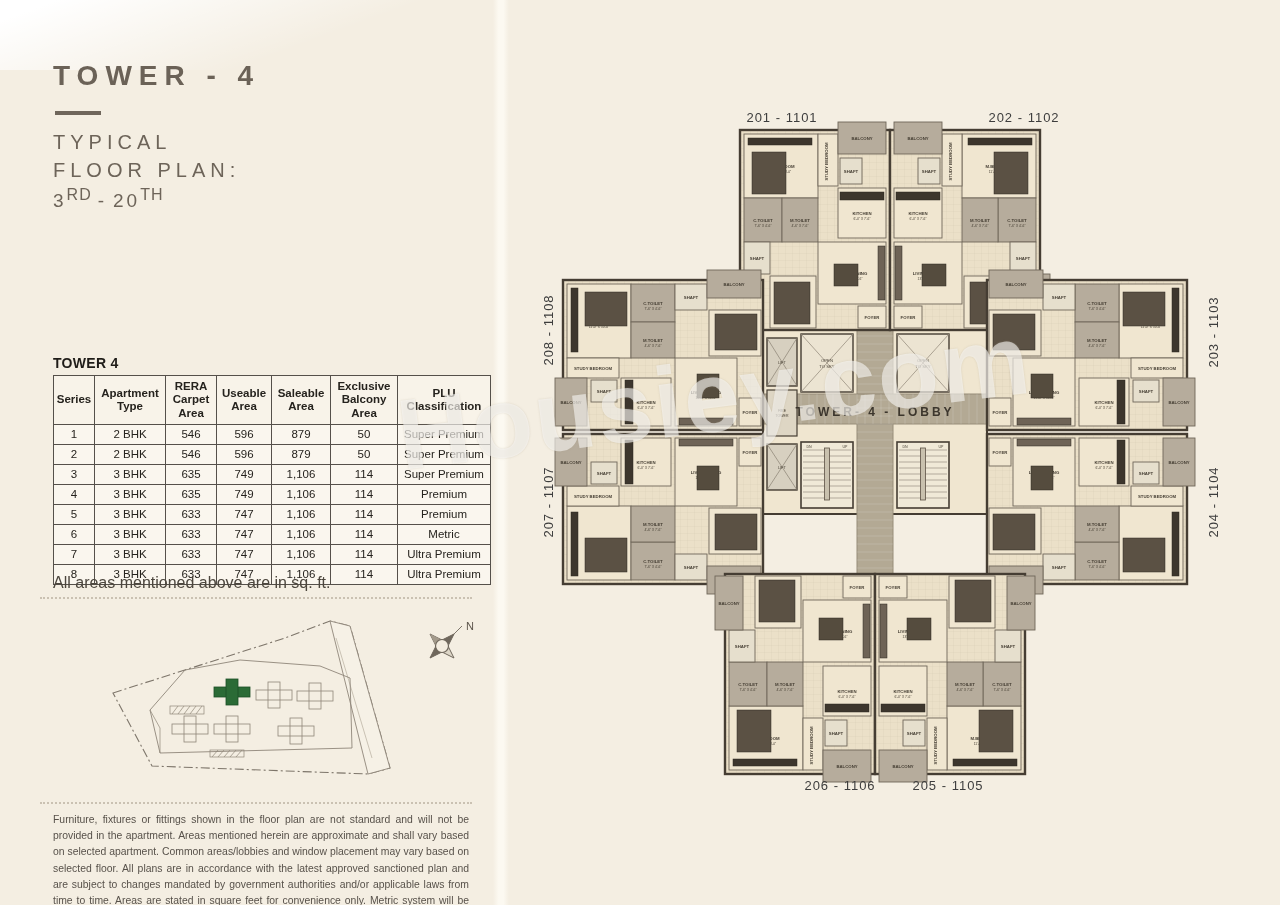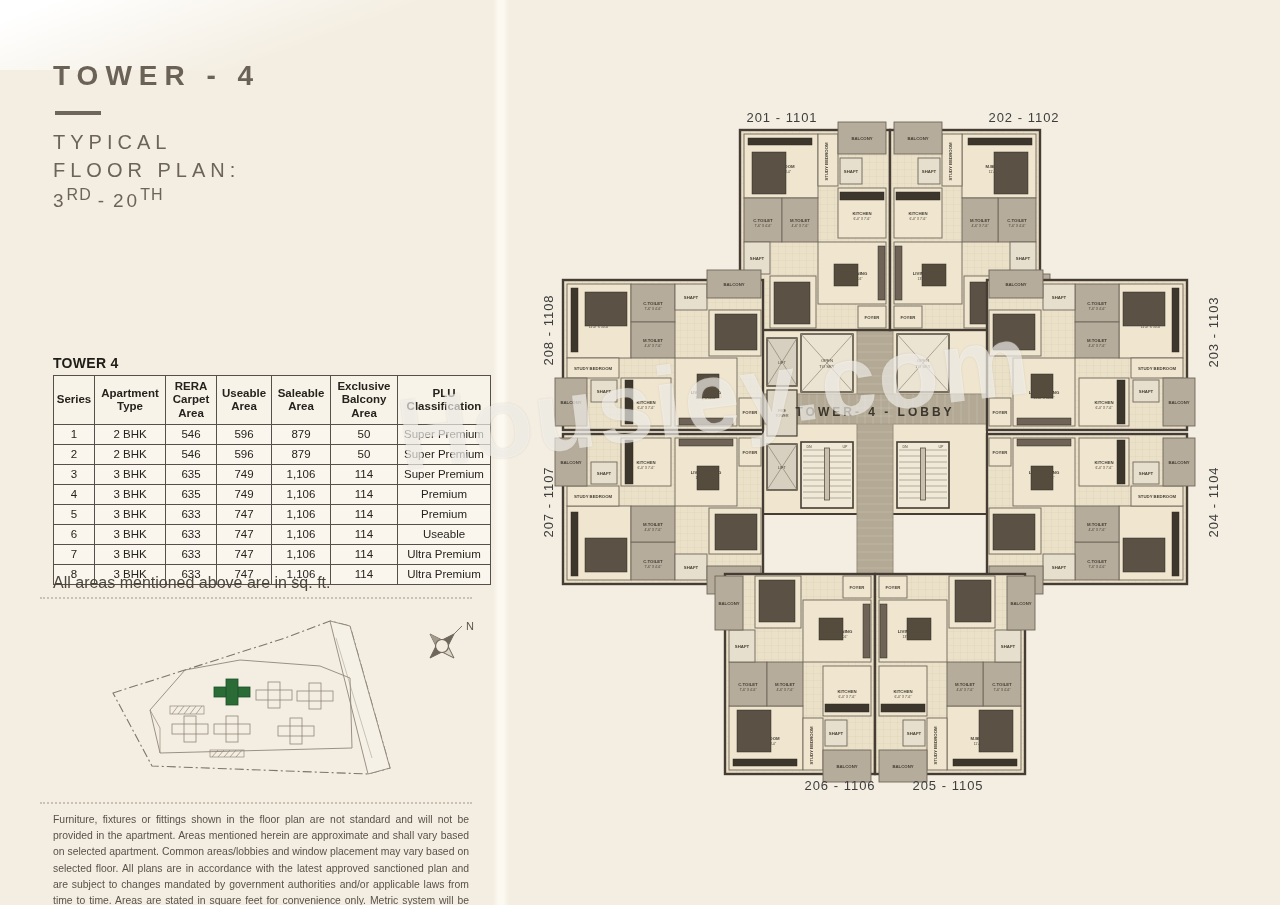--- a/index.html
+++ b/index.html
@@ -123,21 +123,21 @@
           <td>114</td>
           <td>Premium</td>
         </tr>
         <tr>
           <td>6</td>
           <td>3 BHK</td>
           <td>633</td>
           <td>747</td>
           <td>1,106</td>
           <td>114</td>
-          <td>Useable</td>
+          <td>Metric</td>
         </tr>
         <tr>
           <td>7</td>
           <td>3 BHK</td>
           <td>633</td>
           <td>747</td>
           <td>1,106</td>
           <td>114</td>
           <td>Ultra Premium</td>
         </tr>

